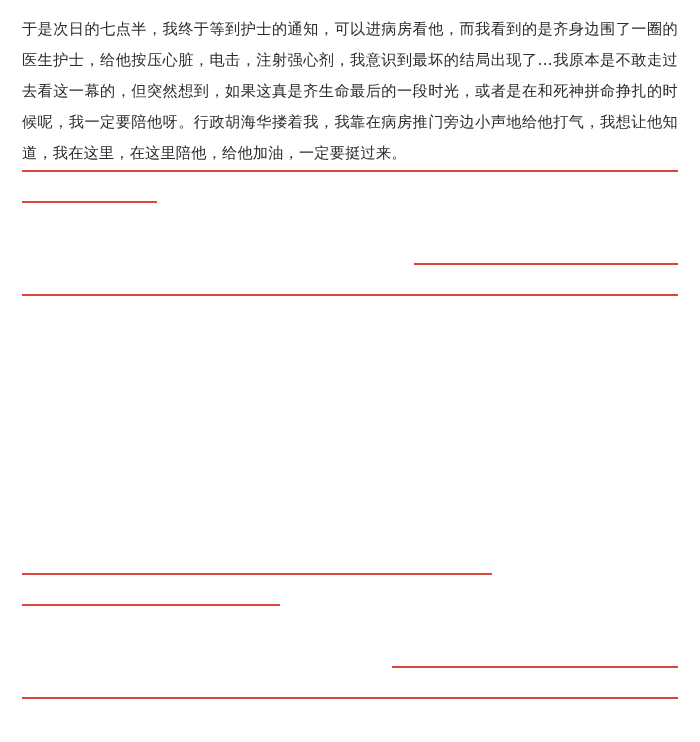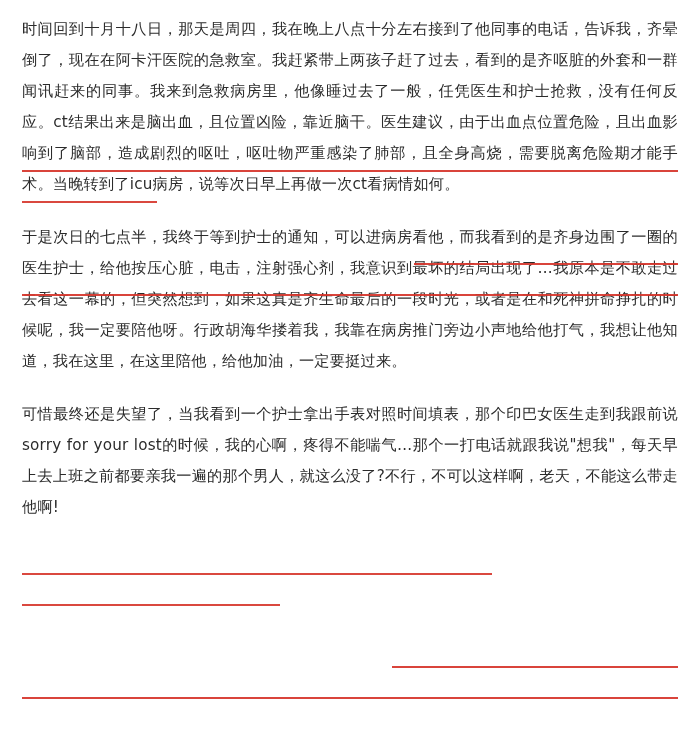--- a/index.html
+++ b/index.html
@@ -54,23 +54,21 @@
   .ul.short {
     opacity: 0.9;
   }
 </style>
 </head>
 <body>
 
 <div id="doc">
 
   <div class="article">
-    <p class="para">时间回到十月十八日，那天是周四，我在晚上八点十分左右接到了他同事的电话，告诉我，齐晕倒了，现在在阿卡汗医院的急救室。我赶紧带上两孩子赶了过去，看到的是齐呕脏的外套和一群闻讯赶来的同事。我来到急救病房里，他像睡过去了一般，任凭医生和护士抢救，没有任何反应。ct结果出来是脑出血，且位置凶险，靠近脑干。医生建议，由于出血点位置危险，且出血影响到了脑部，造成剧烈的呕吐，呕吐物严重感染了肺部，且全身高烧，需要脱离危险期才能手术。当晚转到了icu病房，说等次日早上再做一次ct看病情如何。</p>
     <p class="para">于是次日的七点半，我终于等到护士的通知，可以进病房看他，而我看到的是齐身边围了一圈的医生护士，给他按压心脏，电击，注射强心剂，我意识到最坏的结局出现了…我原本是不敢走过去看这一幕的，但突然想到，如果这真是齐生命最后的一段时光，或者是在和死神拼命挣扎的时候呢，我一定要陪他呀。行政胡海华搂着我，我靠在病房推门旁边小声地给他打气，我想让他知道，我在这里，在这里陪他，给他加油，一定要挺过来。</p>
-    <p class="para">可惜最终还是失望了，当我看到一个护士拿出手表对照时间填表，那个印巴女医生走到我跟前说sorry for your lost的时候，我的心啊，疼得不能喘气…那个一打电话就跟我说"想我"，每天早上去上班之前都要亲我一遍的那个男人，就这么没了?不行，不可以这样啊，老天，不能这么带走他啊!</p>
   </div>
 
   <div class="ul-layer">
     <div class="ul" style="left:22px; top:170px; width:656px;"></div>
     <div class="ul short" style="left:22px; top:201px; width:135px;"></div>
 
     <div class="ul" style="left:414px; top:263px; width:264px;"></div>
     <div class="ul" style="left:22px; top:294px; width:656px;"></div>
 
     <div class="ul short" style="left:22px; top:573px; width:470px;"></div>

